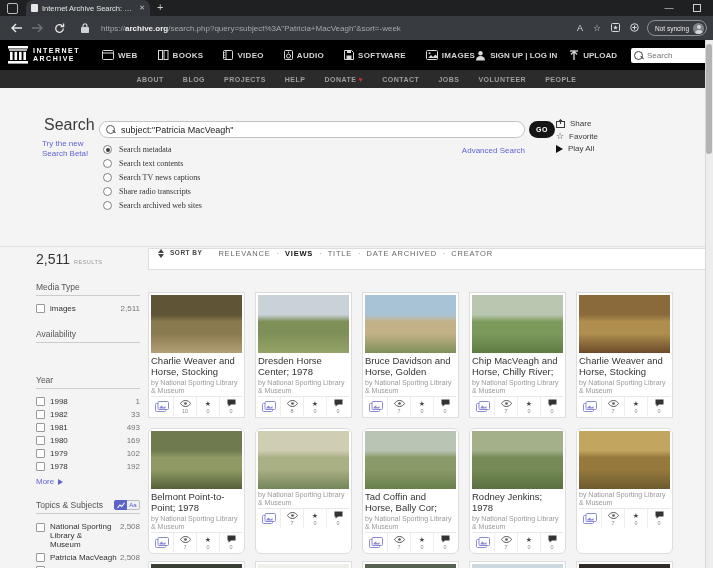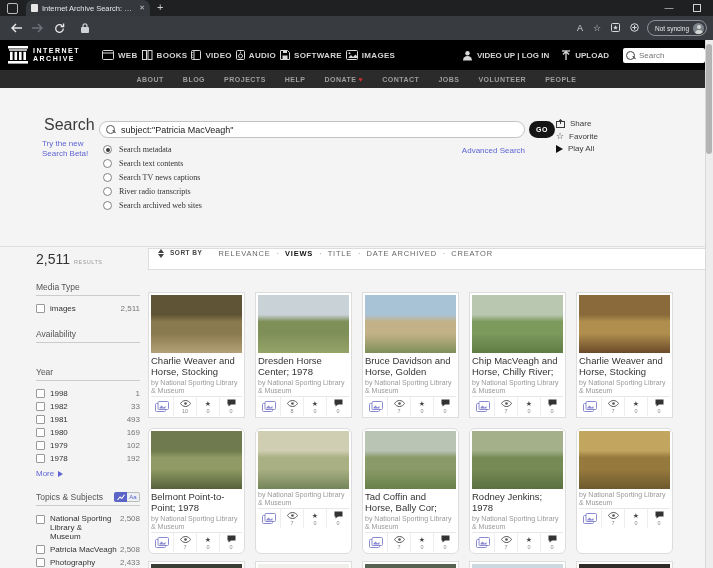--- a/index.html
+++ b/index.html
@@ -26,21 +26,21 @@
   .profile{margin-left:8px;margin-right:6px;height:14px;border:1px solid #8d9298;border-radius:8px;
            display:flex;align-items:center;padding:0 2px 0 7px;flex:0 0 auto;}
   .profile .plabel{font-size:6.5px;color:#e8e8e8;margin-right:4px;}
   .avatar{width:11px;height:11px;border-radius:50%;background:#7d838a;position:relative;overflow:hidden;}
   .avatar::before{content:'';position:absolute;left:3.5px;top:2px;width:4px;height:4px;border-radius:50%;background:#d6d6d6;}
   .avatar::after{content:'';position:absolute;left:1.5px;top:7px;width:8px;height:5px;border-radius:4px 4px 0 0;background:#d6d6d6;}
   
   .iahead{position:absolute;left:0;top:40px;width:713px;height:30px;background:#000;display:flex;align-items:center;}
   .logo{display:flex;align-items:center;margin-left:8px;flex:0 0 auto;}
   .logotxt{margin-left:5px;color:#fff;font-size:7px;font-weight:bold;letter-spacing:1.5px;line-height:8px;}
-  .medianav{display:flex;align-items:center;margin-left:22px;gap:4px;flex:0 0 auto;}
+  .medianav{display:flex;align-items:center;margin-left:22px;gap:20px;flex:0 0 auto;}
   .mitem{display:flex;align-items:center;gap:4px;}
   .mitem .lbl{font-size:8px;font-weight:bold;color:#d4d4d4;letter-spacing:0.3px;}
   .iaspacer{flex:1;}
   .acct{display:flex;align-items:center;gap:4px;flex:0 0 auto;}
   .acct .lbl{font-size:8px;font-weight:bold;color:#d4d4d4;}
   .hsearch{margin:0 8px 0 14px;width:76px;height:15px;background:#fff;border-radius:2px;
            display:flex;align-items:center;padding:0 3px;flex:0 0 auto;}
   .hsearch input{border:0;outline:0;width:60px;font-size:8px;margin-left:2px;font-family:"Liberation Sans",sans-serif;color:#333;background:transparent;}
   .mag{width:7px;height:7px;border:1.3px solid #444;border-radius:50%;position:relative;flex:0 0 auto;}
   .mag::after{content:'';position:absolute;left:5px;top:5px;width:4px;height:1.3px;background:#444;transform:rotate(45deg);}
@@ -154,20 +154,23 @@
           <path d="M9.3 5.5a3.8 3.8 0 1 1-1.1-2.7" fill="none" stroke="#e8e8e8" stroke-width="1.3"></path>
           <path d="M9.6 0.6v2.9H6.7" fill="none" stroke="#e8e8e8" stroke-width="1.3"></path>
         </svg>
     </span>
     <span class="tbico" style="margin-left:16px;">
       <svg width="8" height="10" viewBox="0 0 8 10">
           <rect y="4" width="8" height="6" rx="1" fill="#cfd3d8"></rect>
           <path d="M2 4V2.8a2 2 0 0 1 4 0V4" fill="none" stroke="#cfd3d8" stroke-width="1.2"></path>
         </svg>
     </span>
+    <div class="urlwrap">
+      <span class="uscheme">https://</span><span class="uhost">archive.org</span><span class="upath">/search.php?query=subject%3A"Patricia+MacVeagh"&amp;sort=-week</span>
+    </div>
     <span class="rightico" style="margin-left:auto;">A</span>
     <span class="rightico">☆</span>
     <span class="rightico">
       <svg width="9" height="9" viewBox="0 0 9 9">
           <rect x="0.5" y="0.5" width="8" height="8" rx="1" fill="none" stroke="#d6d9dd"></rect>
           <path d="M4.5 2.3l.7 1.4 1.5.2-1.1 1 .3 1.5-1.4-.7-1.4.7.3-1.5-1.1-1 1.5-.2z" fill="#d6d9dd"></path>
         </svg>
     </span>
     <span class="rightico">
       <svg width="9" height="9" viewBox="0 0 9 9">
@@ -246,21 +249,21 @@
           </svg>
         <span class="lbl">IMAGES</span>
       </span>
     </div>
     <div class="iaspacer"></div>
     <div class="acct">
       <svg width="11" height="11" viewBox="0 0 11 11">
           <circle cx="5.5" cy="3.2" r="2.2" fill="#d8d8d8"></circle>
           <path d="M1 10.5a4.5 4.5 0 0 1 9 0z" fill="#d8d8d8"></path>
         </svg>
-      <span class="lbl">VIDEO UP | LOG IN</span>
+      <span class="lbl">SIGN UP | LOG IN</span>
     </div>
     <div class="acct" style="margin-left:12px;">
       <svg width="10" height="11" viewBox="0 0 10 11">
           <path d="M5 10V2M2 4.5L5 1.5l3 3" stroke="#d8d8d8" stroke-width="1.3" fill="none"></path>
           <path d="M1 1h8" stroke="#d8d8d8" stroke-width="1.3"></path>
         </svg>
       <span class="lbl">UPLOAD</span>
     </div>
     <div class="hsearch">
       <span class="mag"></span>
@@ -298,21 +301,21 @@
     <div class="rrow">
       <span class="radio"></span>
       <span class="rlabel">Search text contents</span>
     </div>
     <div class="rrow">
       <span class="radio"></span>
       <span class="rlabel">Search TV news captions</span>
     </div>
     <div class="rrow">
       <span class="radio"></span>
-      <span class="rlabel">River radio transcripts</span>
+      <span class="rlabel">Share radio transcripts</span>
     </div>
     <div class="rrow">
       <span class="radio"></span>
       <span class="rlabel">Search archived web sites</span>
     </div>
   </div>
   <div class="advlink">Advanced Search</div>
   <div class="actions">
     <div class="arow">
       <svg width="9" height="9" viewBox="0 0 9 9">
@@ -372,21 +375,21 @@
   </div>
 
   <div class="sidebar">
     <div class="fh">Media Type</div>
     <div class="frow" style="margin-top:8px;">
       <span class="cb"></span>
       <span class="flbl">images</span>
       <span class="fcnt">2,511</span>
     </div>
     <div class="fh" style="margin-top:16px;">Availability</div>
-    <div class="fh" style="margin-top:24px;">Year</div>
+    <div class="fh" style="margin-top:32px;">Year</div>
     <div class="frow" style="margin-top:8px;">
       <span class="cb"></span>
       <span class="flbl">1998</span>
       <span class="fcnt">1</span>
     </div>
     <div class="frow">
       <span class="cb"></span>
       <span class="flbl">1982</span>
       <span class="fcnt">33</span>
     </div>

